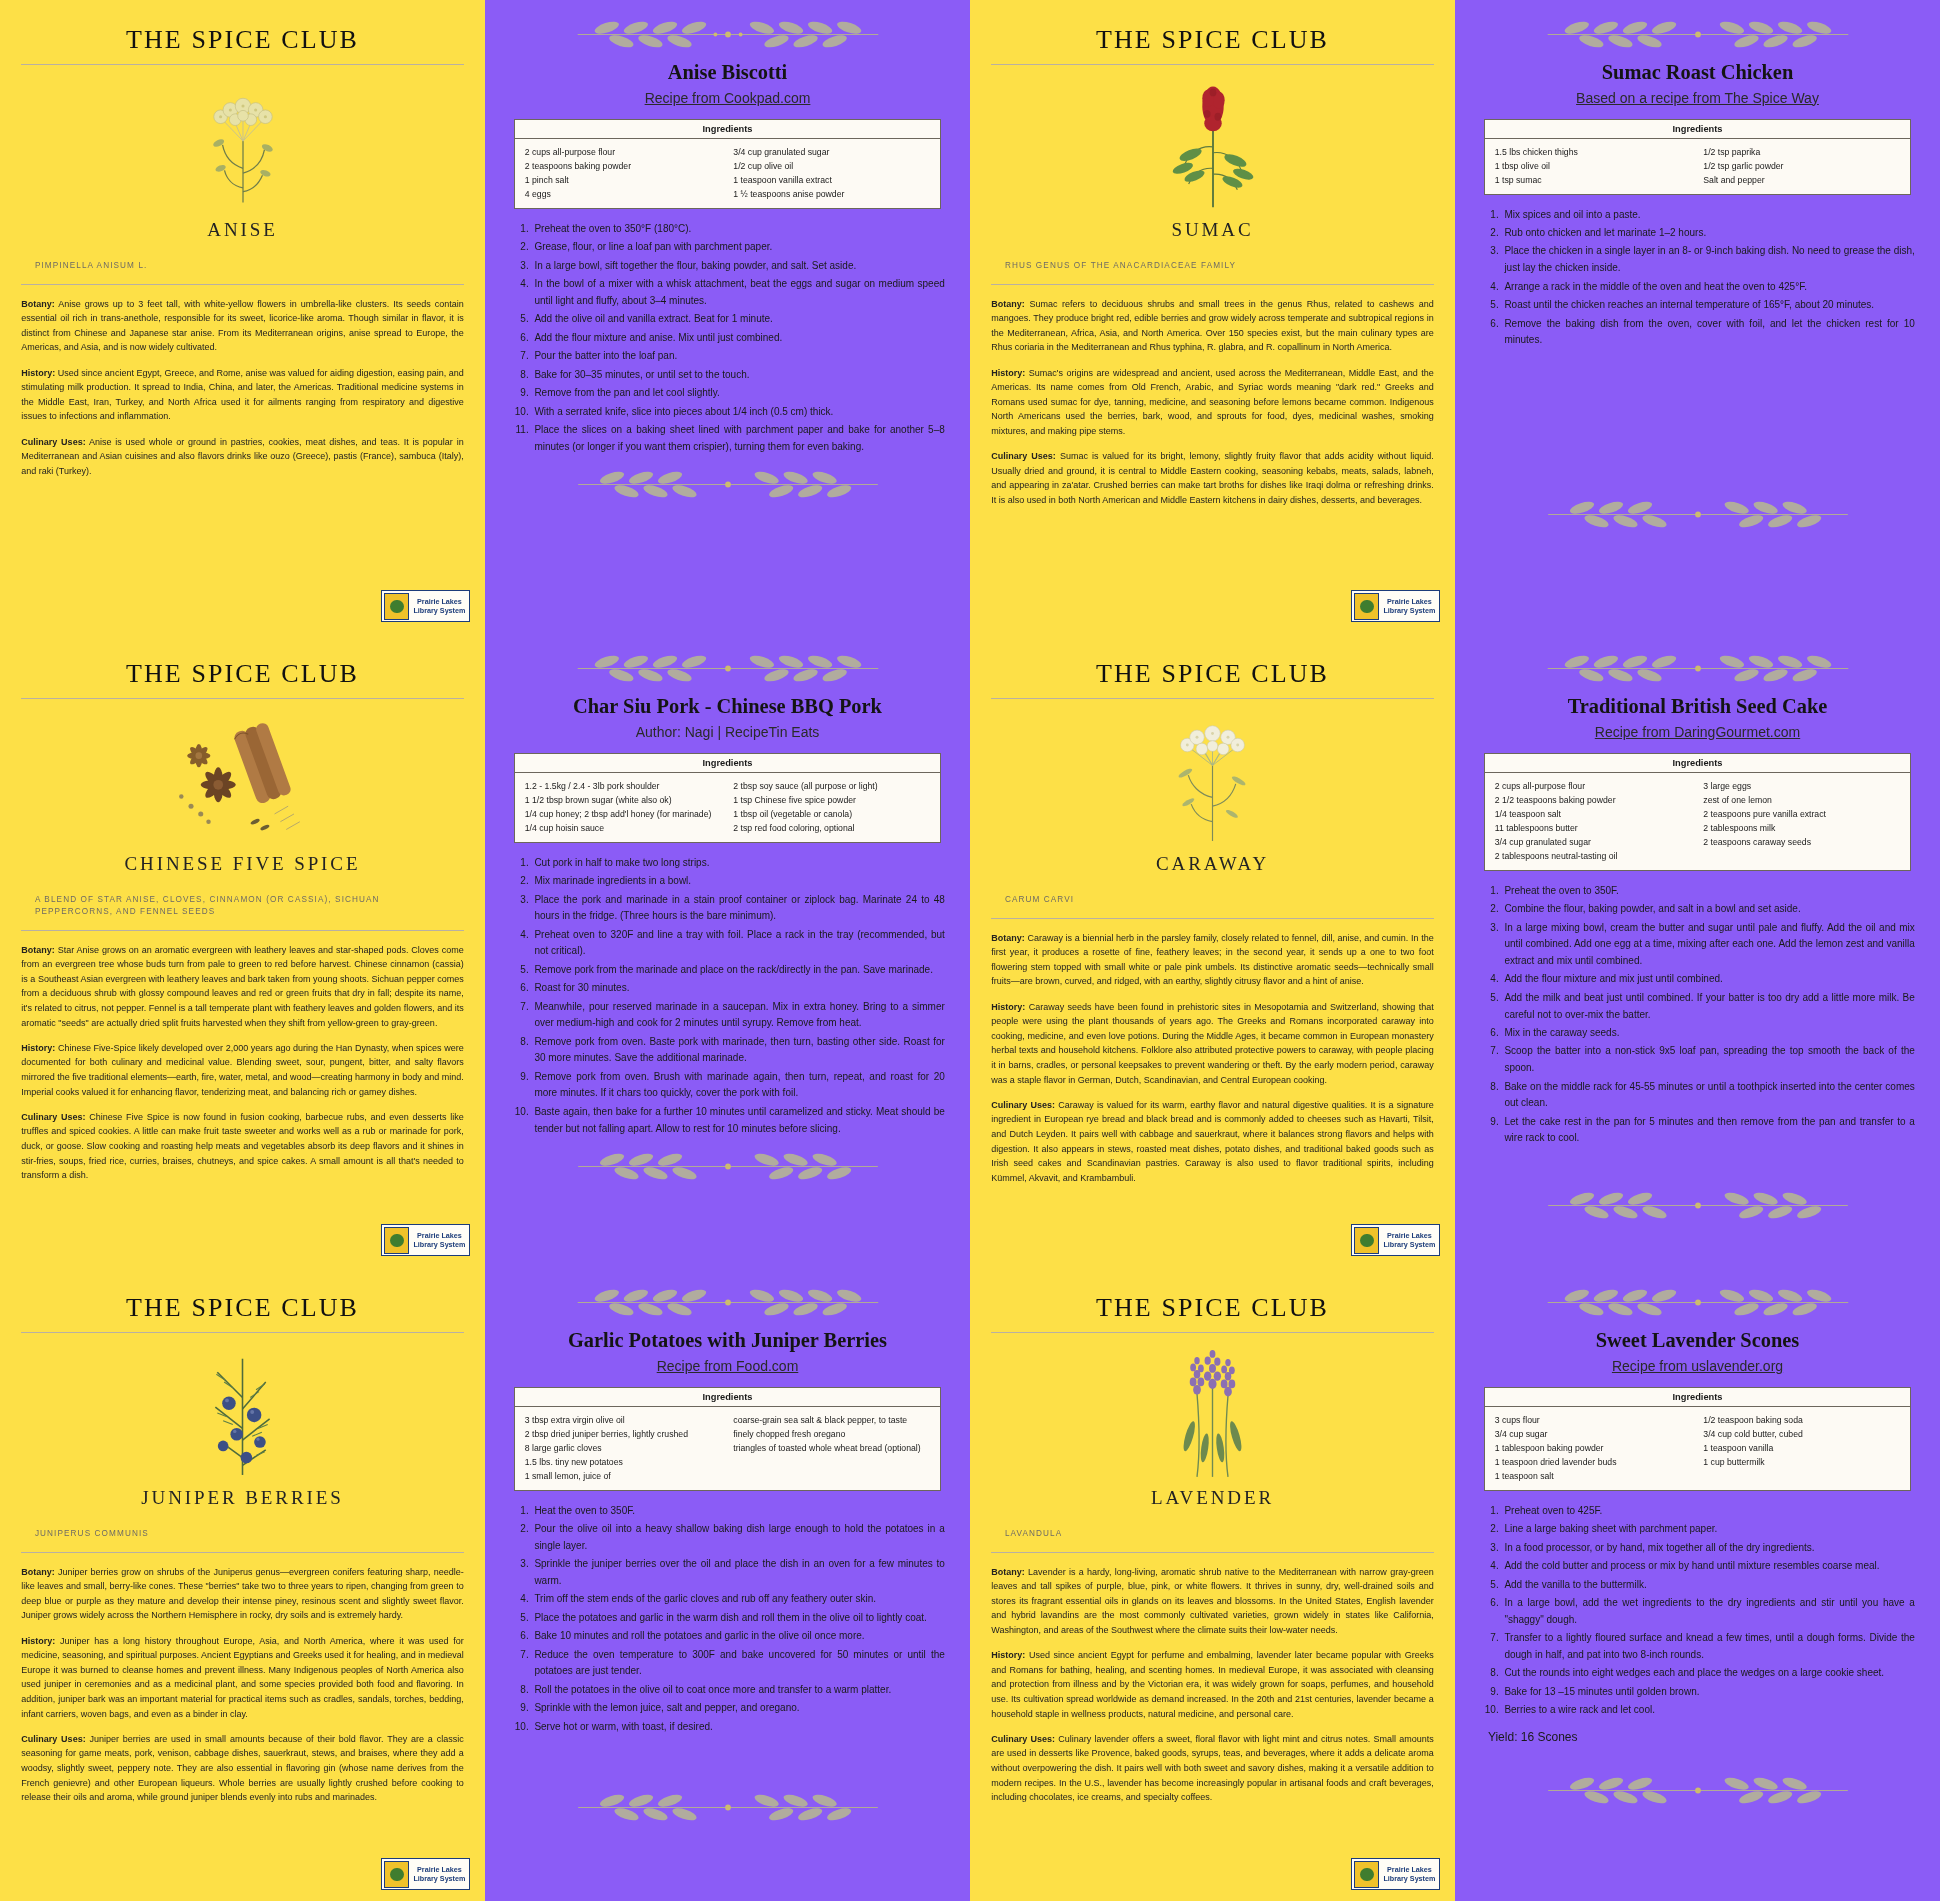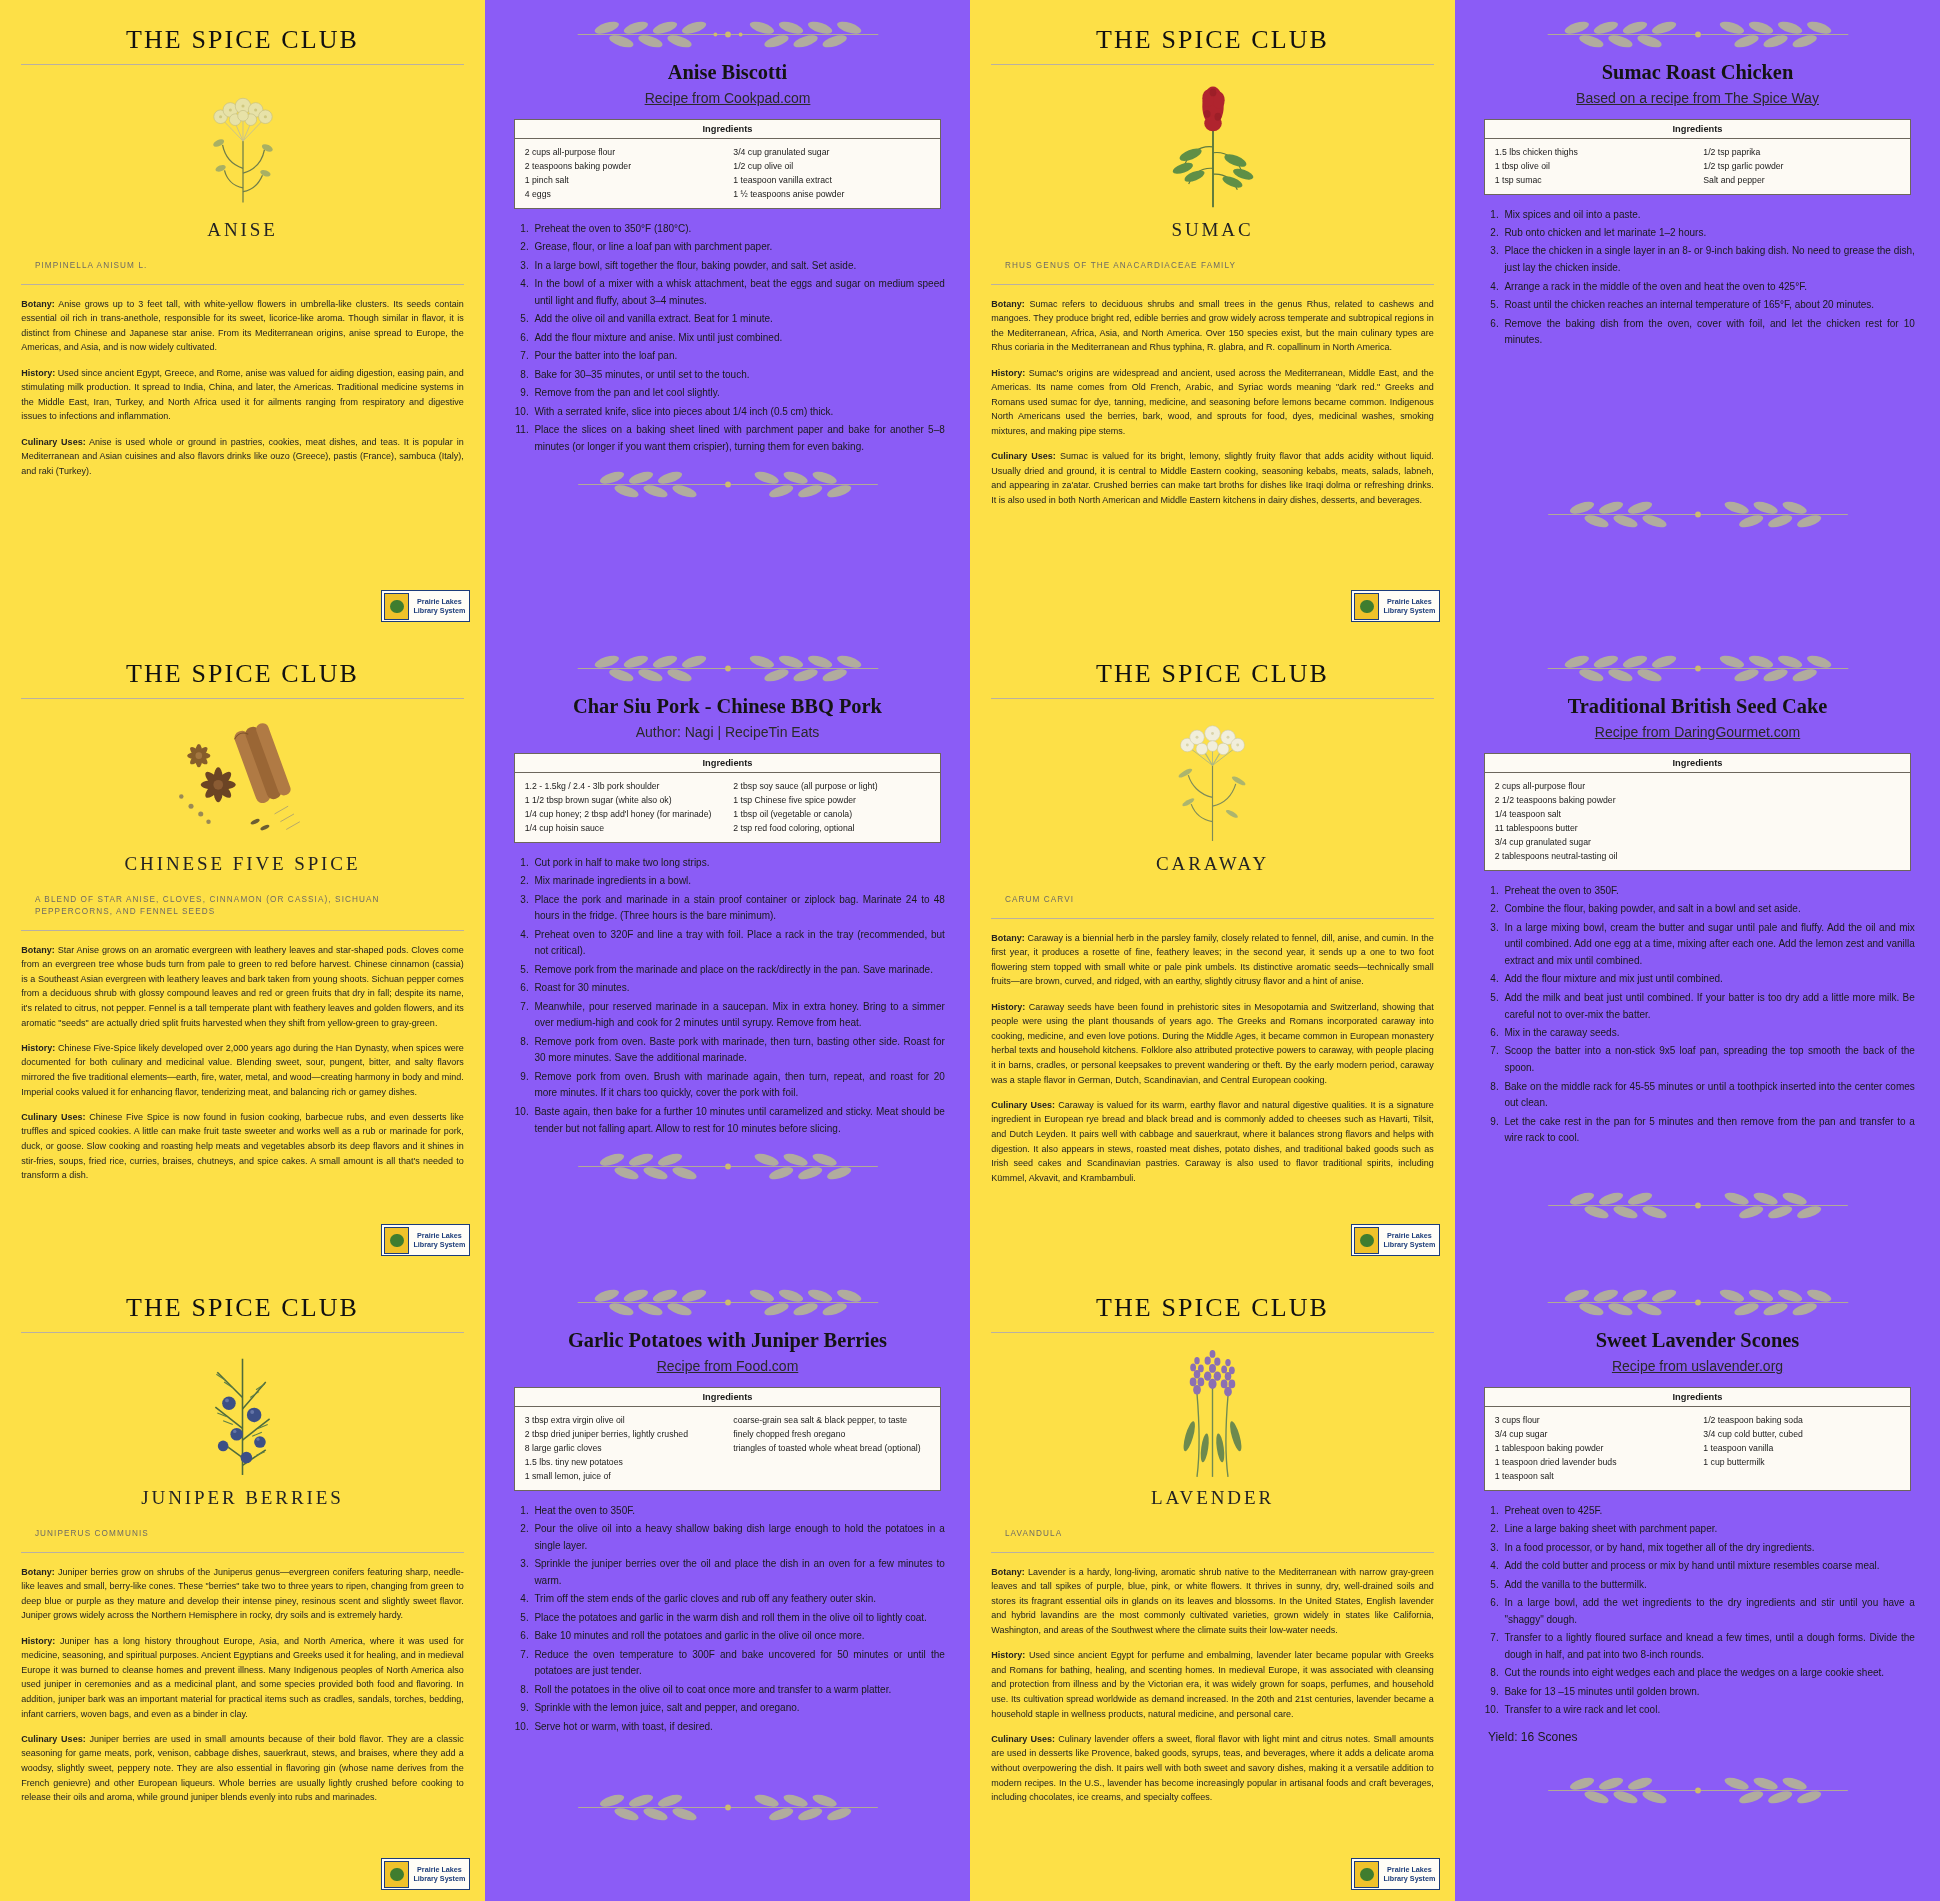--- a/index.html
+++ b/index.html
@@ -671,20 +671,29 @@
       <div class="ing-head">Ingredients</div>
       <div class="ing-cols">
         <div class="ing-col">
             <ul>
           <li>2 cups all-purpose flour</li>
           <li>2 1/2 teaspoons baking powder</li>
           <li>1/4 teaspoon salt</li>
           <li>11 tablespoons butter</li>
           <li>3/4 cup granulated sugar</li>
           <li>2 tablespoons neutral-tasting oil</li>
+        </ul>
+          </div>
+        <div class="ing-col">
+            <ul>
+          <li>3 large eggs</li>
+          <li>zest of one lemon</li>
+          <li>2 teaspoons pure vanilla extract</li>
+          <li>2 tablespoons milk</li>
+          <li>2 teaspoons caraway seeds</li>
         </ul>
           </div>
       </div>
     </div>
     <ol class="steps">
       <li>Preheat the oven to 350F.</li>
       <li>Combine the flour, baking powder, and salt in a bowl and set aside.</li>
       <li>In a large mixing bowl, cream the butter and sugar until pale and fluffy. Add the oil and mix until combined. Add one egg at a time, mixing after each one. Add the lemon zest and vanilla extract and mix until combined.</li>
       <li>Add the flour mixture and mix just until combined.</li>
       <li>Add the milk and beat just until combined. If your batter is too dry add a little more milk. Be careful not to over-mix the batter.</li>
@@ -962,21 +971,21 @@
     <ol class="steps">
       <li>Preheat oven to 425F.</li>
       <li>Line a large baking sheet with parchment paper.</li>
       <li>In a food processor, or by hand, mix together all of the dry ingredients.</li>
       <li>Add the cold butter and process or mix by hand until mixture resembles coarse meal.</li>
       <li>Add the vanilla to the buttermilk.</li>
       <li>In a large bowl, add the wet ingredients to the dry ingredients and stir until you have a "shaggy" dough.</li>
       <li>Transfer to a lightly floured surface and knead a few times, until a dough forms. Divide the dough in half, and pat into two 8-inch rounds.</li>
       <li>Cut the rounds into eight wedges each and place the wedges on a large cookie sheet.</li>
       <li>Bake for 13 –15 minutes until golden brown.</li>
-      <li>Transfer to a wire rack and let cool.</li>
+      <li>Berries to a wire rack and let cool.</li>
     </ol>
     <div class="yield">Yield: 16 Scones</div>
     <div class="vine bottom" style="margin-top:27px">
       <svg width="320" height="29" viewBox="0 0 330 30">
         <path d="M10 15 H320" stroke="#b3ad92" stroke-width="1" fill="none"></path>
         <g fill="#b6b595" opacity=".9">
           <ellipse cx="45" cy="8" rx="13" ry="5" transform="rotate(-18 45 8)"></ellipse>
           <ellipse cx="75" cy="8" rx="13" ry="5" transform="rotate(-18 75 8)"></ellipse>
           <ellipse cx="105" cy="8" rx="13" ry="5" transform="rotate(-18 105 8)"></ellipse>
           <ellipse cx="205" cy="8" rx="13" ry="5" transform="rotate(18 205 8)"></ellipse>

